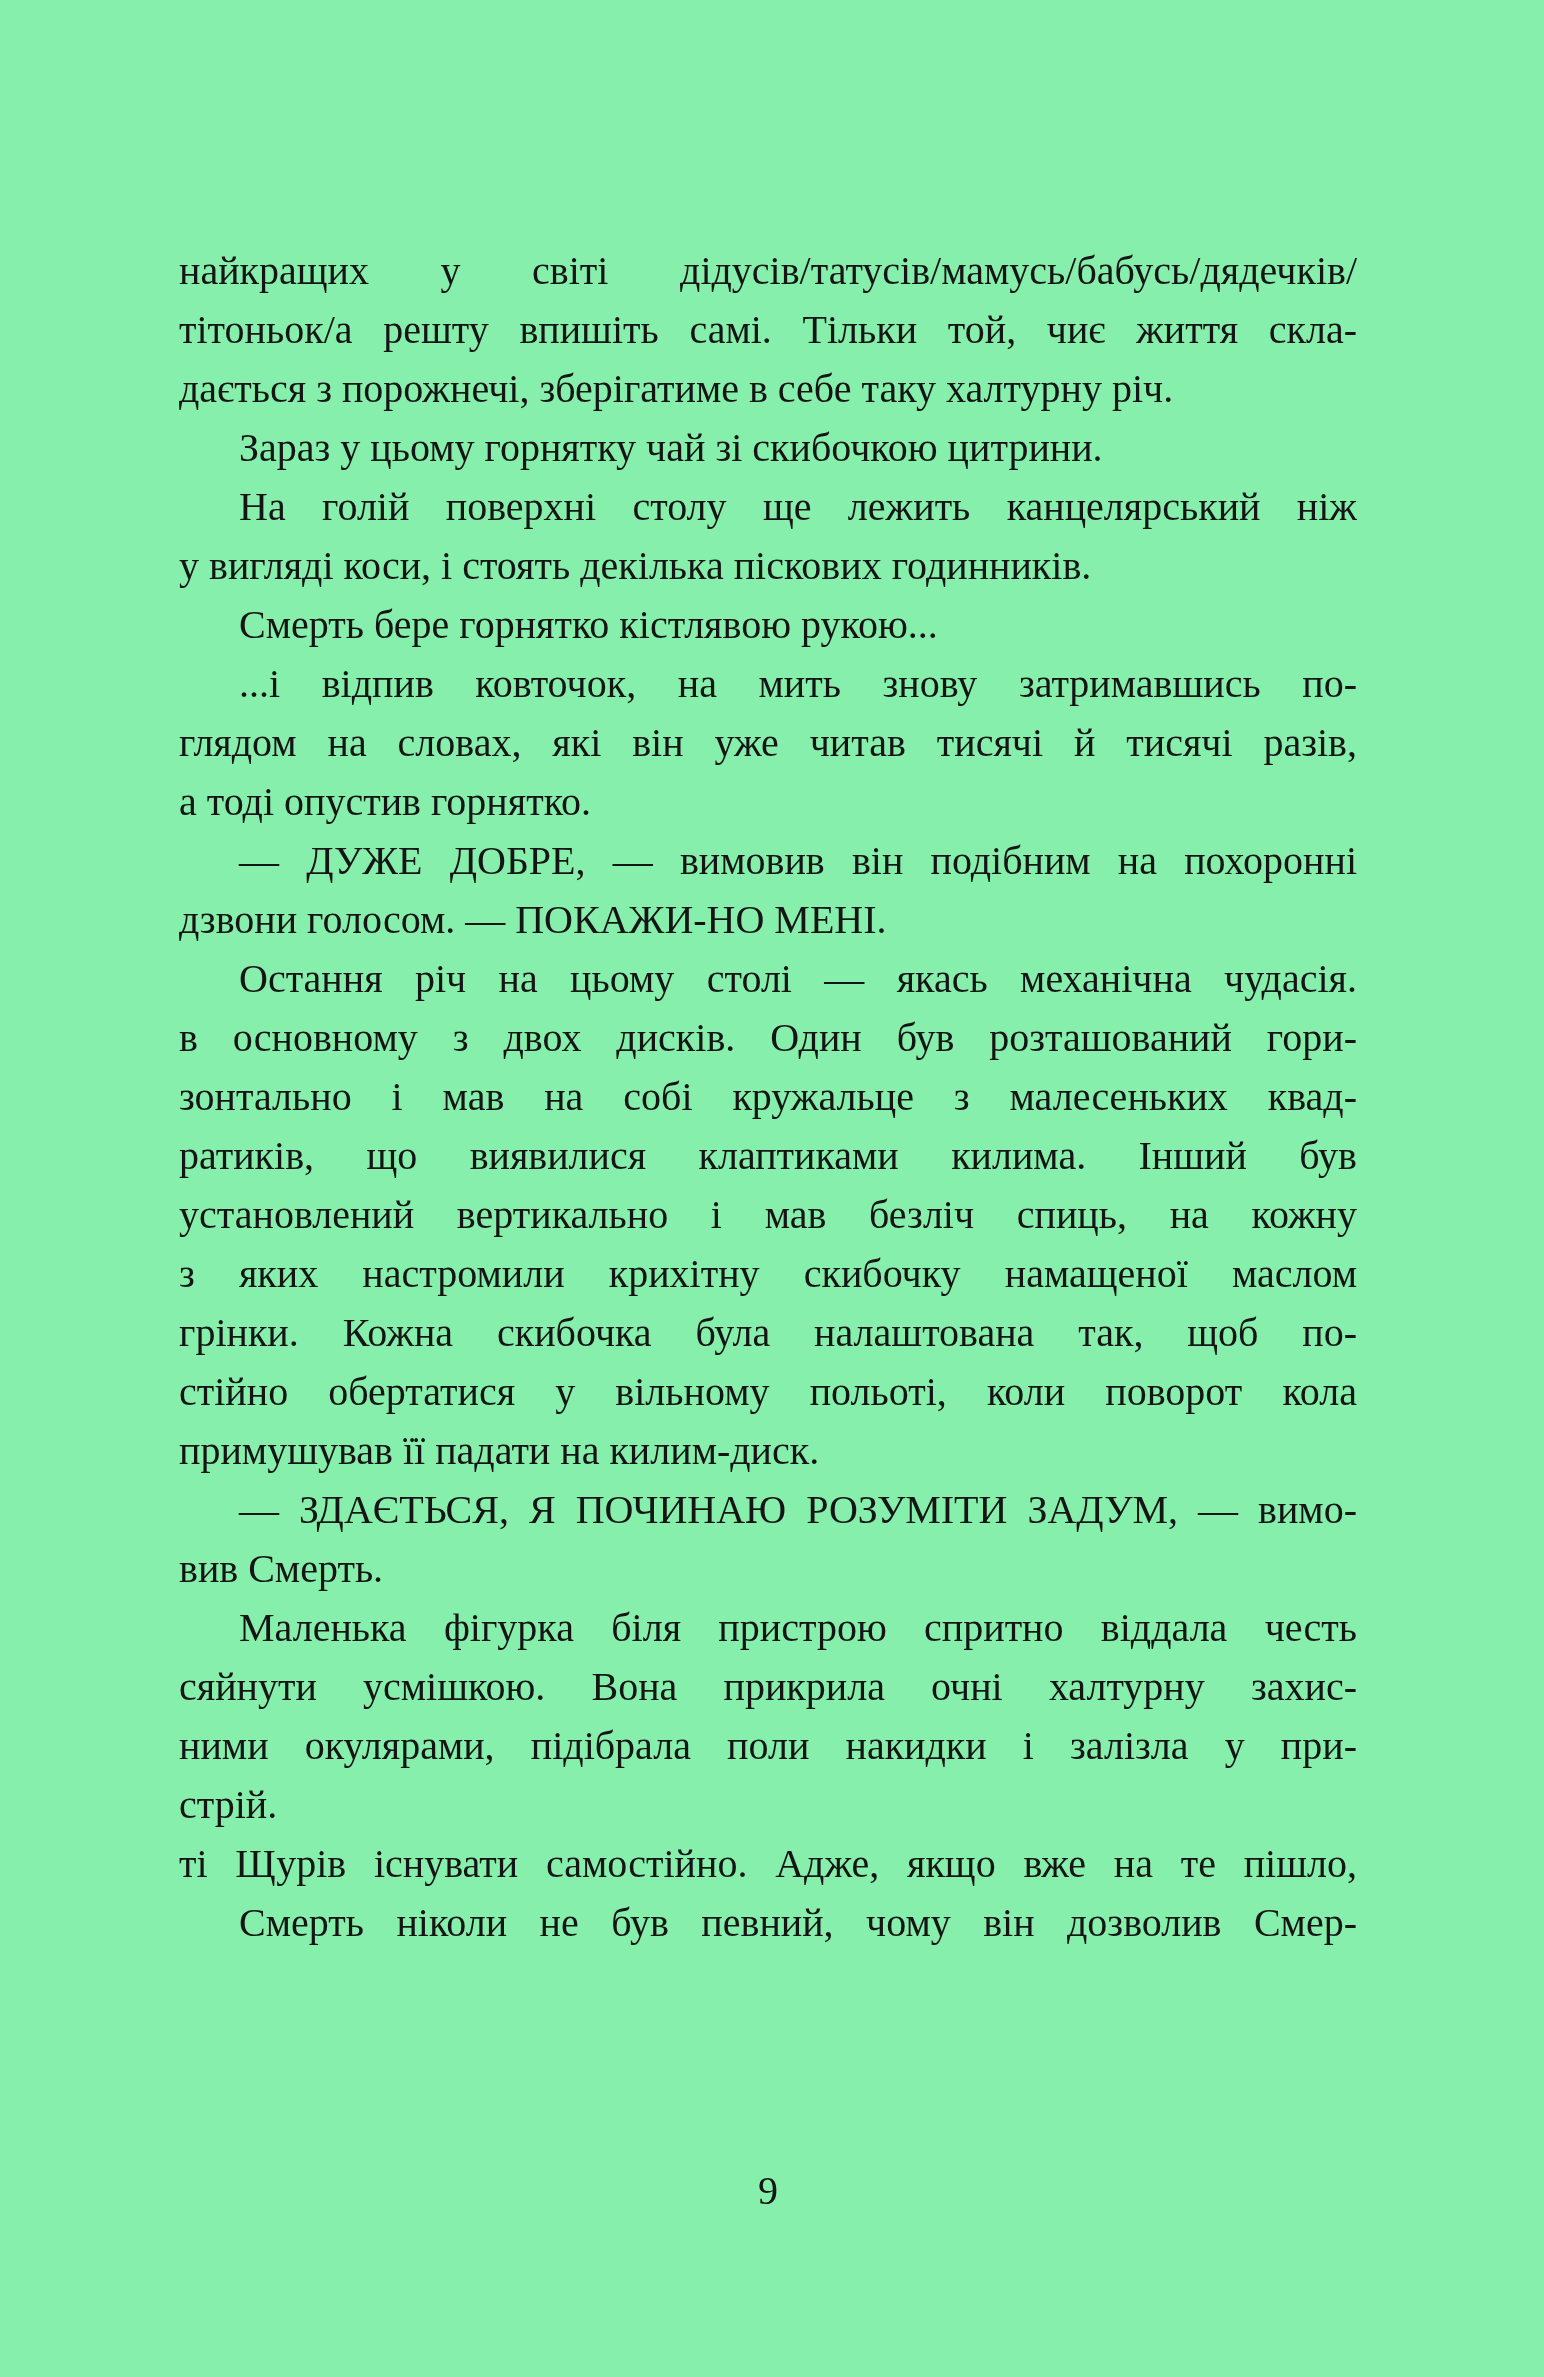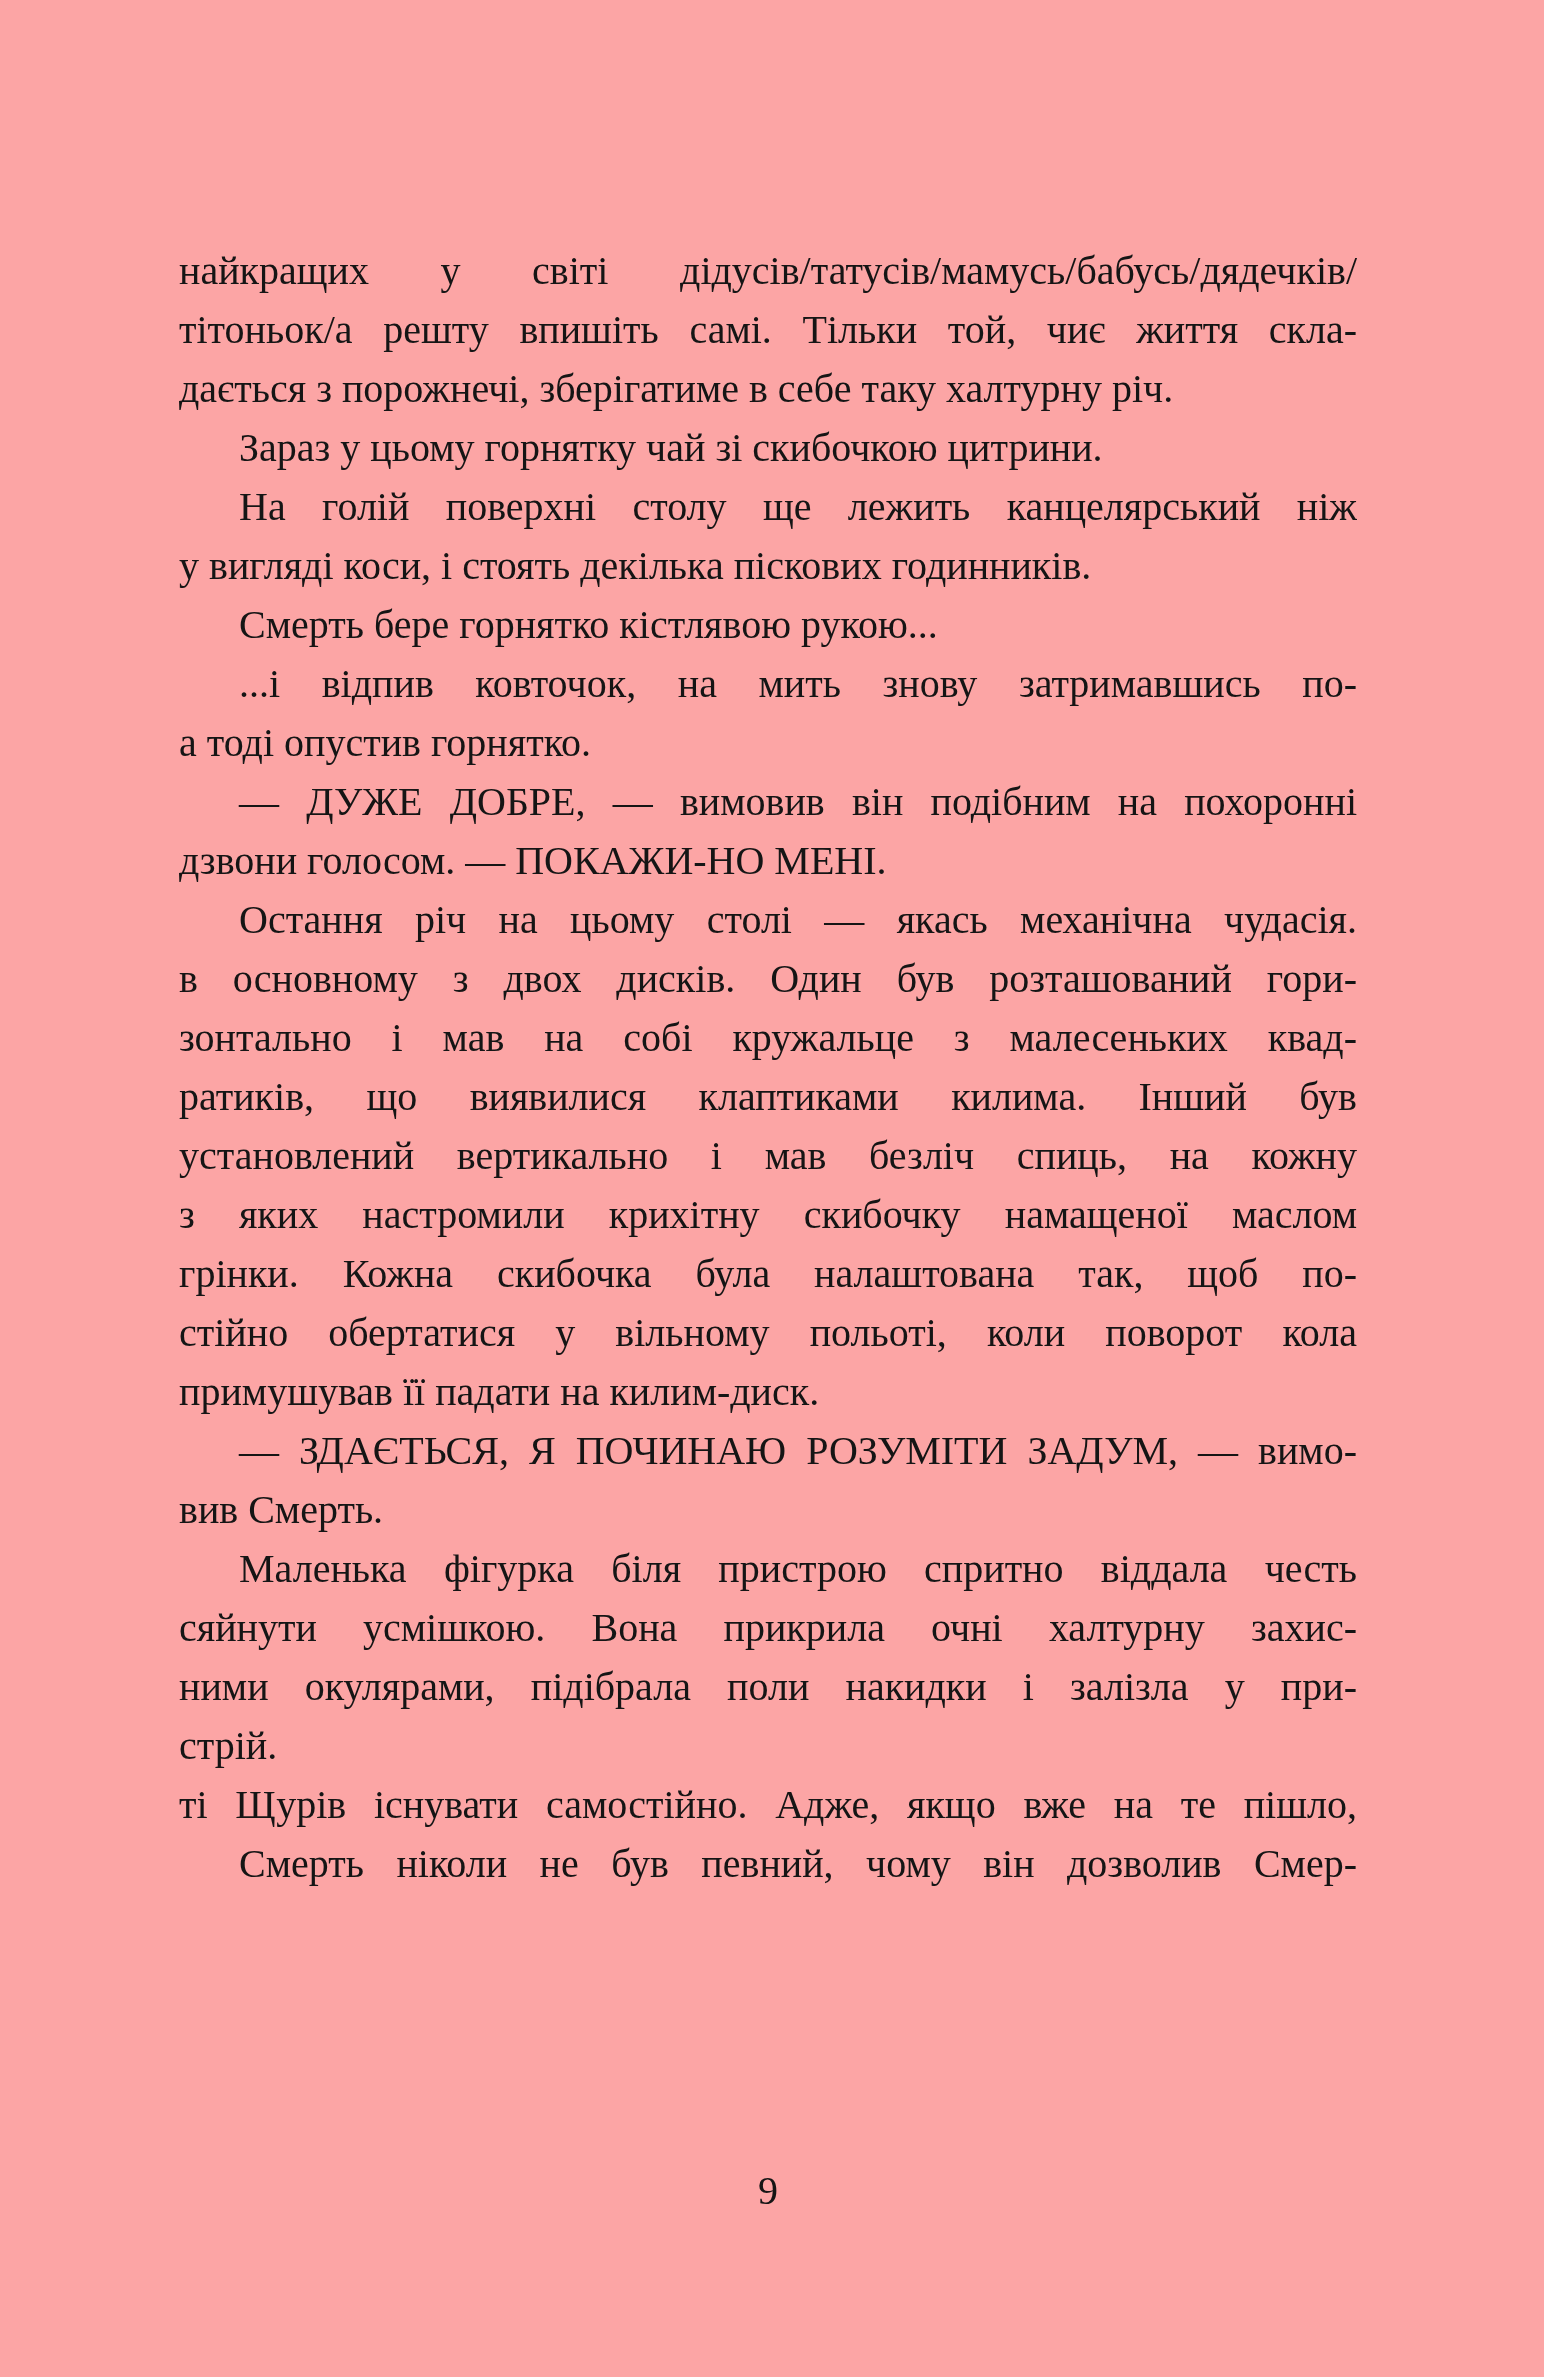--- a/index.html
+++ b/index.html
@@ -9,21 +9,21 @@
   body {
     width: 1545px;
     height: 2377px;
     background: #ffffff;
     font-family: "Liberation Serif", "DejaVu Serif", serif;
   }
   .page {
     position: relative;
     width: 1545px;
     height: 2377px;
-    background: #fca5a5;
+    background: #86efac;
     color: #151515;
     overflow: hidden;
   }
   .text-block {
     position: absolute;
     left: 179px;
     top: 241px;
     width: 1178px;
     font-size: 40px;
   }
@@ -58,20 +58,21 @@
 <div class="page">
   <div class="text-block">
       <div class="line justify">найкращих у світі дідусів/татусів/мамусь/бабусь/дядечків/</div>
       <div class="line justify">тітоньок/а решту впишіть самі. Тільки той, чиє життя скла-</div>
       <div class="line">дається з порожнечі, зберігатиме в себе таку халтурну річ.</div>
       <div class="line indent">Зараз у цьому горнятку чай зі скибочкою цитрини.</div>
       <div class="line indent justify">На голій поверхні столу ще лежить канцелярський ніж</div>
       <div class="line">у вигляді коси, і стоять декілька піскових годинників.</div>
       <div class="line indent">Смерть бере горнятко кістлявою рукою...</div>
       <div class="line indent justify">...і відпив ковточок, на мить знову затримавшись по-</div>
+      <div class="line justify">глядом на словах, які він уже читав тисячі й тисячі разів,</div>
       <div class="line">а тоді опустив горнятко.</div>
       <div class="line indent justify">— ДУЖЕ ДОБРЕ, — вимовив він подібним на похоронні</div>
       <div class="line">дзвони голосом. — ПОКАЖИ-НО МЕНІ.</div>
       <div class="line indent justify">Остання річ на цьому столі — якась механічна чудасія.</div>
       <div class="line justify">в основному з двох дисків. Один був розташований гори-</div>
       <div class="line justify">зонтально і мав на собі кружальце з малесеньких квад-</div>
       <div class="line justify">ратиків, що виявилися клаптиками килима. Інший був</div>
       <div class="line justify">установлений вертикально і мав безліч спиць, на кожну</div>
       <div class="line justify">з яких настромили крихітну скибочку намащеної маслом</div>
       <div class="line justify">грінки. Кожна скибочка була налаштована так, щоб по-</div>

